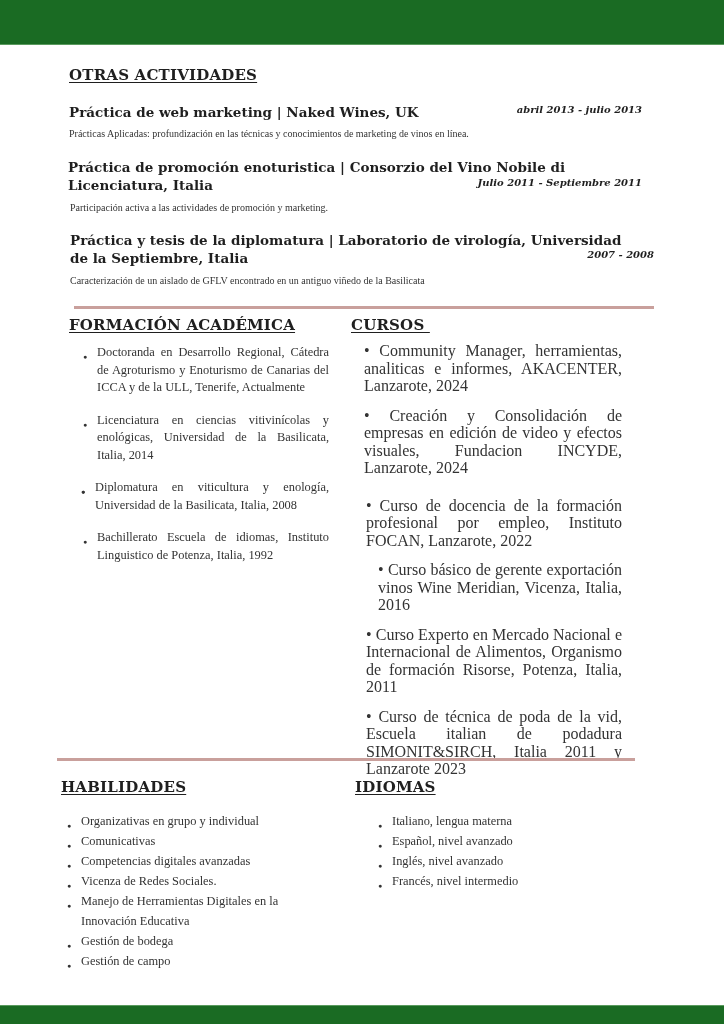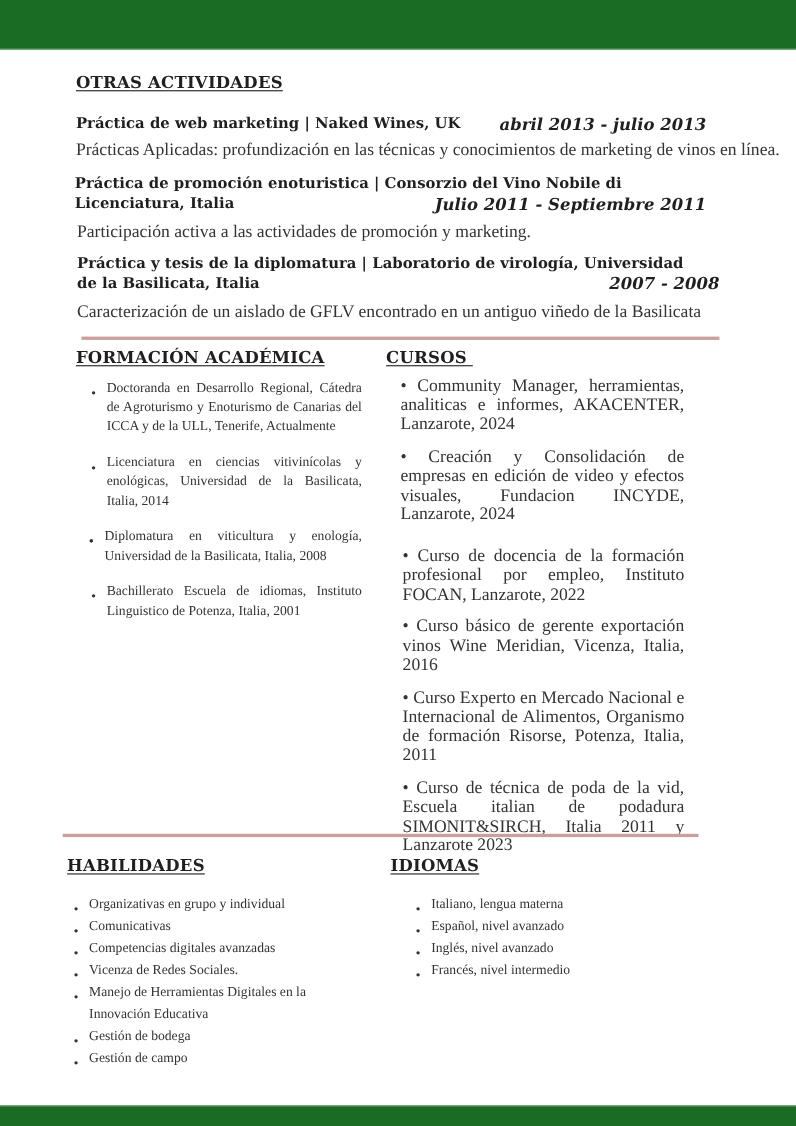--- a/index.html
+++ b/index.html
@@ -27,27 +27,27 @@
     font-family: "DejaVu Serif", serif;
     font-weight: bold;
     font-size: 13.5px;
     line-height: 18px;
     color: #1f1f1f;
   }
   .job-date {
     font-family: "DejaVu Serif", serif;
     font-weight: bold;
     font-style: italic;
-    font-size: 15px;
+    font-size: 10px;
     color: #1f1f1f;
     white-space: nowrap;
   }
   .job-desc {
     font-family: "Liberation Serif", serif;
-    font-size: 16px;
+    font-size: 10px;
     color: #333;
     white-space: nowrap;
   }
 
   .divider { position: absolute; height: 3px; background: #c9a09c; }
 
   .list { position: absolute; list-style: none; }
   .list li {
     position: relative;
     font-family: "Liberation Serif", serif;
@@ -95,44 +95,44 @@
 
 <div class="abs job-title" style="left:68px; top:158px; white-space:nowrap;">
   <div>Práctica de promoción enoturistica | Consorzio del Vino Nobile di</div>
   <div>Licenciatura, Italia</div>
 </div>
 <div class="abs job-date" style="right:82px; top:177px;">Julio 2011 - Septiembre 2011</div>
 <div class="abs job-desc" style="left:70px; top:202px;text-align:center;">Participación activa a las actividades de promoción y marketing.</div>
 
 <div class="abs job-title" style="left:70px; top:231px; white-space:nowrap;">
   <div>Práctica y tesis de la diplomatura |  Laboratorio de virología, Universidad</div>
-  <div>de la Basilicata, Italia</div>
+  <div>de la Septiembre, Italia</div>
 </div>
 <div class="abs job-date" style="right:70px; top:249px;">2007 - 2008</div>
 <div class="abs job-desc" style="left:70px; top:275px;">Caracterización de un aislado de GFLV encontrado en un antiguo viñedo de la Basilicata</div>
 
 <div class="divider" style="left: 74px; width: 580px; top: 306px; background: rgb(201, 160, 156);"></div>
 
 <div class="abs sec-title" style="left:69px; top:316px;">FORMACIÓN ACADÉMICA</div>
 
 <ul class="list edu" style="left:97px; top:344px; width:232px;">
   <li><span class="bullet" style="font-size: 7px; top: 5px;">●</span><span>Doctoranda en Desarrollo Regional, Cátedra de Agroturismo y Enoturismo de Canarias del ICCA y de la ULL, Tenerife, Actualmente</span></li>
   <li style="margin-top:15px;"><span class="bullet" style="font-size: 7px; top: 5px;">●</span><span>Licenciatura en  ciencias vitivinícolas y enológicas, Universidad de la Basilicata, Italia, 2014</span></li>
   <li style="margin-left:-2px;"><span class="bullet" style="font-size: 7px; top: 5px;">●</span></li>
   <li style="margin-left:-2px;"><span class="bullet" style="font-size: 7px; top: 5px;">●</span><span>Diplomatura en viticultura y  enología, Universidad de la Basilicata, Italia, 2008</span></li>
-  <li><span class="bullet" style="font-size: 7px; top: 5px;">●</span><span>Bachillerato Escuela de idiomas, Instituto Linguistico de Potenza, Italia, 2001</span></li>
+  <li><span class="bullet" style="font-size: 7px; top: 5px;">●</span><span>Bachillerato Escuela de idiomas, Instituto Linguistico de Potenza, Italia, 1992</span></li>
 </ul>
 
 <div class="abs sec-title" style="left:351px; top:316px; white-space:pre;">CURSOS </div>
 
 <div class="abs cursos" style="left:364px; top:342px; width:258px;">
   <p>•  Community Manager, herramientas, analiticas e informes, AKACENTER, Lanzarote, 2024</p>
   <p style="margin-top:4px;">• Creación y Consolidación de empresas en edición de video y efectos visuales, Fundacion INCYDE, Lanzarote, 2024</p>
   <p style="margin-top:20px; margin-left:2px;">• Curso de docencia de la formación profesional por empleo, Instituto FOCAN, Lanzarote, 2022</p>
-  <p style="margin-top:4px; margin-left:2px;">• Curso básico de gerente exportación vinos Wine Meridian, Vicenza, Italia, 2016</p>
+  <p style="margin-top:4px; margin-left:14px;">• Curso básico de gerente exportación vinos Wine Meridian, Vicenza, Italia, 2016</p>
   <p style="margin-top:4px; margin-left:2px;">• Curso Experto en Mercado Nacional e Internacional de Alimentos, Organismo de formación Risorse, Potenza, Italia, 2011</p>
   <p style="margin-top:4px; margin-left:2px;">• Curso de técnica de poda de la vid, Escuela italian de podadura SIMONIT&amp;SIRCH, Italia 2011 y Lanzarote 2023</p>
 </div>
 
 <div class="divider" style="left: 57px; width: 578px; top: 758px; background: rgb(201, 160, 156);"></div>
 
 <div class="abs sec-title" style="left:61px; top:778px;">HABILIDADES</div>
 
 <ul class="list simple" style="left:81px; top:811px; width:240px;">
   <li><span class="bullet" style="font-size: 7px; top: 5px;">●</span><span>Organizativas en grupo y individual</span></li>

